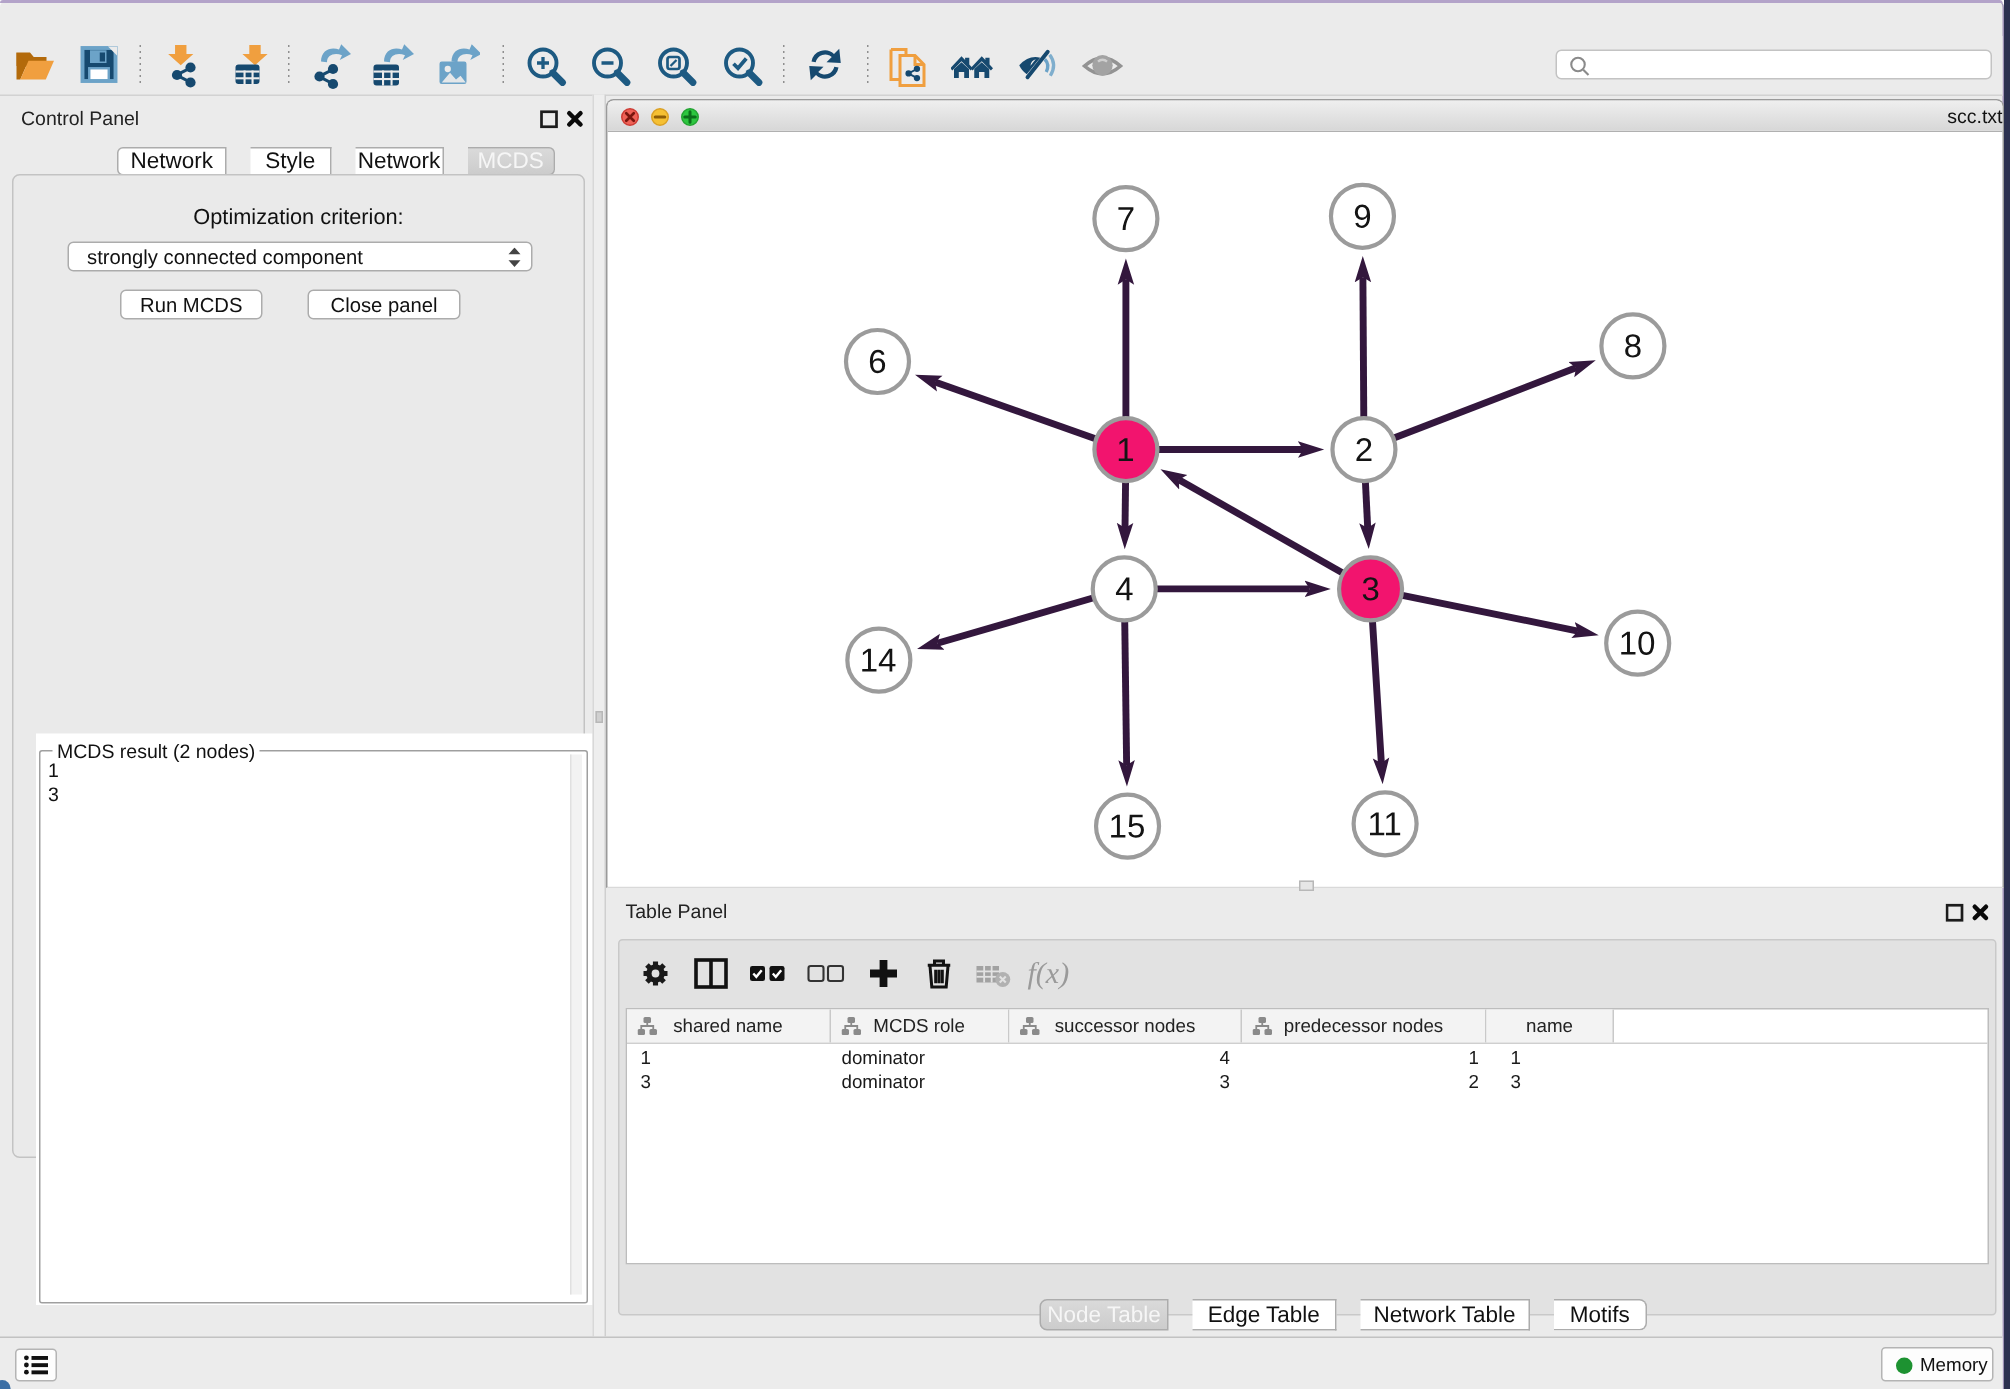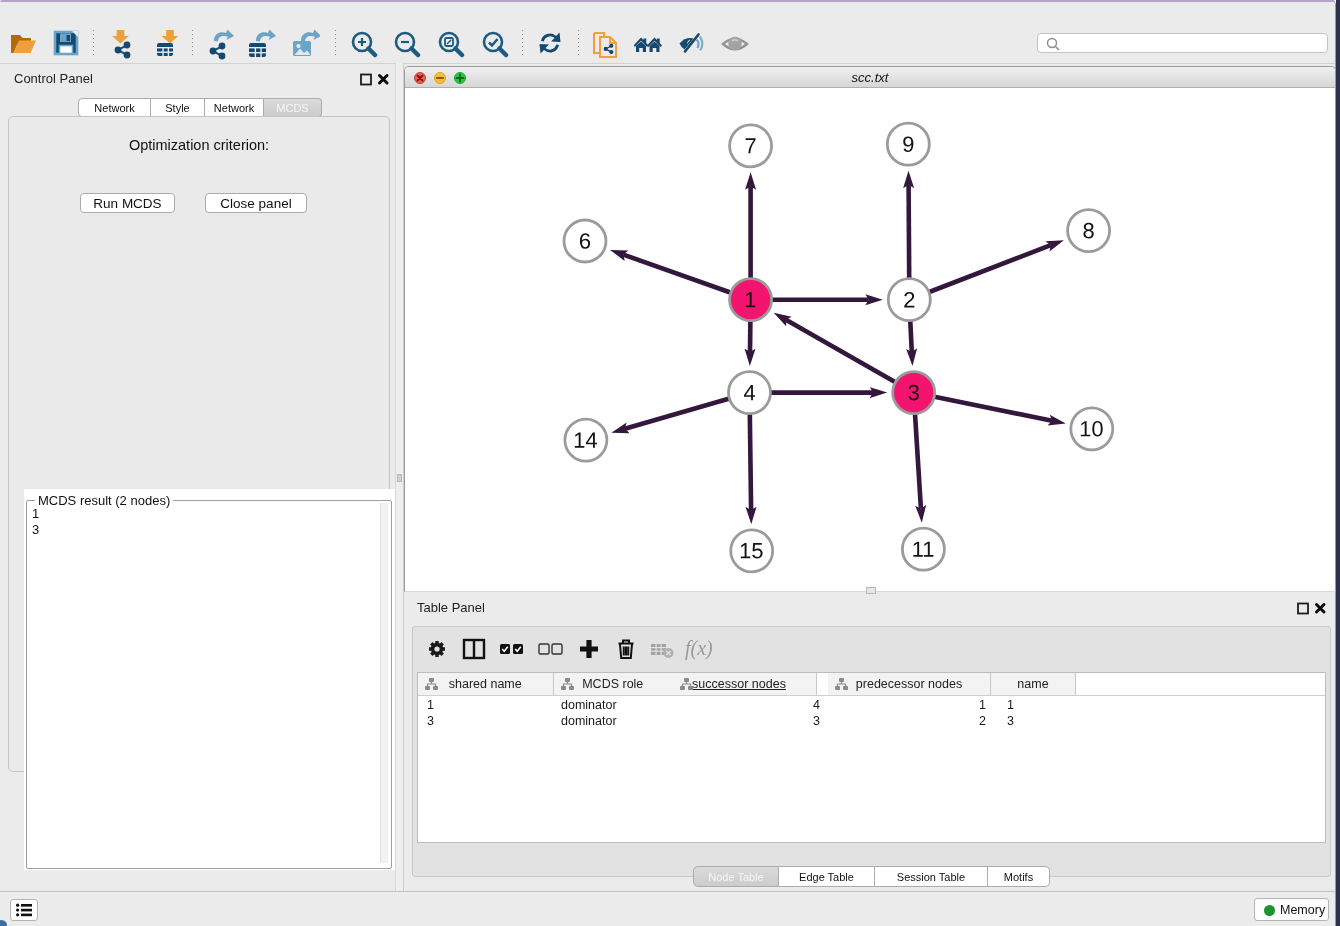--- a/index.html
+++ b/index.html
@@ -16,21 +16,21 @@
         background:#d9d9d9; border:1px solid #c0c0c0; }
   #title { position:absolute; top:3px; left:0; width:100%; text-align:center; font-size:13px; color:#b6b6b6; }
   #toolbar { position:absolute; left:0; top:24px; width:100%; height:40px; background:#ebebeb;
              border-bottom:1px solid #d2d2d2; }
   .sep { position:absolute; top:6px; height:26px; width:1px; background:repeating-linear-gradient(to bottom,#8f8f8f 0 1.2px,rgba(0,0,0,0) 1.2px 4px); }
   .ticon { position:absolute; top:4px; }
   #search { position:absolute; left:1037px; top:9px; width:291px; height:20px; background:#fff;
             border:1px solid #c3c3c3; border-radius:4px; }
   
   #cp-title { position:absolute; left:14px; top:71px; font-size:13px; color:#222; }
-  .tabrow { position:absolute; height:19px; display:flex; font-size:11px; }
+  .tabrow { position:absolute; height:19px; display:flex; font-size:15px;gap:16px; }
   .tabrow .tab { border:1px solid #acacac; border-left:none; background:#fff; color:#111;
                  display:flex; align-items:center; justify-content:center; }
   .tabrow .tab:first-child { border-left:1px solid #acacac; border-radius:4px 0 0 4px; }
   .tabrow .tab:last-child { border-radius:0 4px 4px 0; }
   .tabrow .tab.sel { background:linear-gradient(#dadada,#cccccc); color:#f6f6f6; }
   #cp-body { position:absolute; left:8px; top:116px; width:382px; height:656px;
              background:#eaeaea; border:1px solid #c3c3c3; border-radius:5px; }
   .btn { position:absolute; height:20px; background:#fff; border:1px solid #acacac; border-radius:4px;
          font-size:13.5px; color:#111; display:flex; align-items:center; justify-content:center;
          font-family:"Liberation Sans", sans-serif; }
@@ -228,20 +228,27 @@
       <path d="M19.5 2.5 L27 10 M27 2.5 L19.5 10" stroke="#0a0a0a" stroke-width="3" stroke-linecap="round"></path>
     </svg>
   <div class="tabrow" style="left:78px;top:98px;">
     <div class="tab" style="width:73px;">Network</div>
     <div class="tab" style="width:54px;">Style</div>
     <div class="tab" style="width:59px;">Network</div>
     <div class="tab sel" style="width:58px;">MCDS</div>
   </div>
   <div id="cp-body">
     <div class="abs" style="left:0;right:0;top:20px;text-align:center;font-size:14.5px;color:#111;">Optimization criterion:</div>
+    <div class="abs" style="left:36px;top:44px;width:310px;height:20px;background:#fff;border:1px solid #acacac;border-radius:4px;">
+      <div class="abs" style="left:12px;top:2px;font-size:13.5px;color:#111;">strongly connected component</div>
+      <svg class="abs" style="right:6px;top:3px" width="10" height="13" viewBox="0 0 10 13">
+          <path d="M5 0 L9 4.5 H1 Z" fill="#444"></path>
+          <path d="M5 13 L9 8.5 H1 Z" fill="#444"></path>
+        </svg>
+    </div>
     <div class="btn" style="left:71px;top:76px;width:95px;">Run MCDS</div>
     <div class="btn" style="left:196px;top:76px;width:102px;">Close panel</div>
     <div id="mcds-white"></div>
     <div id="mcds-group">
       <div id="mcds-label">MCDS result (2 nodes)</div>
       <div class="abs" style="left:5px;top:5px;font-size:13px;color:#111;line-height:16px;">1<br>3</div>
       <div class="abs" style="right:3px;top:2px;width:8px;height:360px;background:#f2f2f2;border-left:1px solid #e0e0e0;"></div>
     </div>
   </div>
 
@@ -258,21 +265,21 @@
       <div class="light" style="left:29px;background:#f5c033;border:1px solid #dba125;">
           <svg width="10" height="10" viewBox="0 0 10 10" style="position:absolute;left:0;top:0">
             <path d="M1.8 5 H8.2" stroke="#8e5e07" stroke-width="2" stroke-linecap="round"></path>
           </svg>
         </div>
       <div class="light" style="left:49px;background:#2dc63f;border:1px solid #24a432;">
           <svg width="10" height="10" viewBox="0 0 10 10" style="position:absolute;left:0;top:0">
             <path d="M5 1.5 V8.5 M1.5 5 H8.5" stroke="#0c6e1b" stroke-width="2" stroke-linecap="round"></path>
           </svg>
         </div>
-      <div class="abs" style="left:0;width:100%;top:3px;text-align:center;font-size:13px;color:#111;font-style:italic;">scc.txt</div>
+      <div class="abs" style="left:0;width:100%;top:3px;text-align:right;font-size:13px;color:#111;">scc.txt</div>
     </div>
     <svg class="abs" style="left:-1px;top:21px;text-rendering:geometricPrecision" width="928" height="503" viewBox="0 0 928 503">
       <defs>
           <marker id="arr" markerWidth="19" markerHeight="13" refX="3.4" refY="6" orient="auto" markerUnits="userSpaceOnUse">
             <path d="M0 0.5 L17.5 6 L0 11.5 L3.4 6 Z" fill="#33173d"></path>
           </marker>
         </defs>
       <g stroke="#33173d" stroke-width="4.6">
       <line x1="346.6" y1="191.7" x2="346.6" y2="98.4" marker-end="url(#arr)"></line>
       <line x1="327.7" y1="205.0" x2="219.3" y2="166.6" marker-end="url(#arr)"></line>
@@ -386,21 +393,21 @@
         </svg>
       <div class="hcell" style="left:135.5px;width:119.5px;">MCDS role</div>
       <svg class="abs" style="left:142.5px;top:5px" width="14" height="13" viewBox="0 0 14 13">
           <g fill="#8a8a8a">
             <rect x="4" y="0" width="5" height="4" rx="1"></rect>
             <rect x="0" y="8" width="5" height="4" rx="1"></rect>
             <rect x="8" y="8" width="5" height="4" rx="1"></rect>
             <path d="M6.5 4 v2 M2.5 8 v-2 h8 v2" stroke="#8a8a8a" stroke-width="1.2" fill="none"></path>
           </g>
         </svg>
-      <div class="hcell" style="left:244px;width:155px;text-decoration:underline;">successor nodes</div>
+      <div class="hcell" style="left:255px;width:155px;">successor nodes</div>
       <svg class="abs" style="left:262px;top:5px" width="14" height="13" viewBox="0 0 14 13">
           <g fill="#8a8a8a">
             <rect x="4" y="0" width="5" height="4" rx="1"></rect>
             <rect x="0" y="8" width="5" height="4" rx="1"></rect>
             <rect x="8" y="8" width="5" height="4" rx="1"></rect>
             <path d="M6.5 4 v2 M2.5 8 v-2 h8 v2" stroke="#8a8a8a" stroke-width="1.2" fill="none"></path>
           </g>
         </svg>
       <div class="hcell" style="left:410px;width:163px;">predecessor nodes</div>
       <svg class="abs" style="left:417px;top:5px" width="14" height="13" viewBox="0 0 14 13">
@@ -422,21 +429,21 @@
       <div class="cell" style="left:9px;top:40px;">3</div>
       <div class="cell" style="left:143px;top:40px;">dominator</div>
       <div class="cell" style="left:255px;top:40px;width:147px;text-align:right;">3</div>
       <div class="cell" style="left:410px;top:40px;width:158px;text-align:right;">2</div>
       <div class="cell" style="left:589px;top:40px;">3</div>
     </div>
   </div>
   <div class="tabrow" style="left:693px;top:866px;height:21px;">
     <div class="tab sel" style="width:86px;border-radius:5px 0 0 5px;">Node Table</div>
     <div class="tab" style="width:96px;">Edge Table</div>
-    <div class="tab" style="width:113px;">Session Table</div>
+    <div class="tab" style="width:113px;">Network Table</div>
     <div class="tab" style="width:62px;border-radius:0 5px 5px 0;">Motifs</div>
   </div>
 
   <div id="statusbar">
     <div class="abs" style="left:10px;top:7px;width:28px;height:22px;background:#fdfdfd;border:1px solid #b4b4b4;border-radius:3px;">
       <svg width="16" height="14" viewBox="0 0 16 14" style="position:absolute;left:5px;top:3px">
         <circle cx="1.6" cy="2.2" r="1.6" fill="#111"></circle>
           <rect x="5" y="1" width="11" height="2.6" fill="#111"></rect>
         <circle cx="1.6" cy="7" r="1.6" fill="#111"></circle>
           <rect x="5" y="5.8" width="11" height="2.6" fill="#111"></rect>

